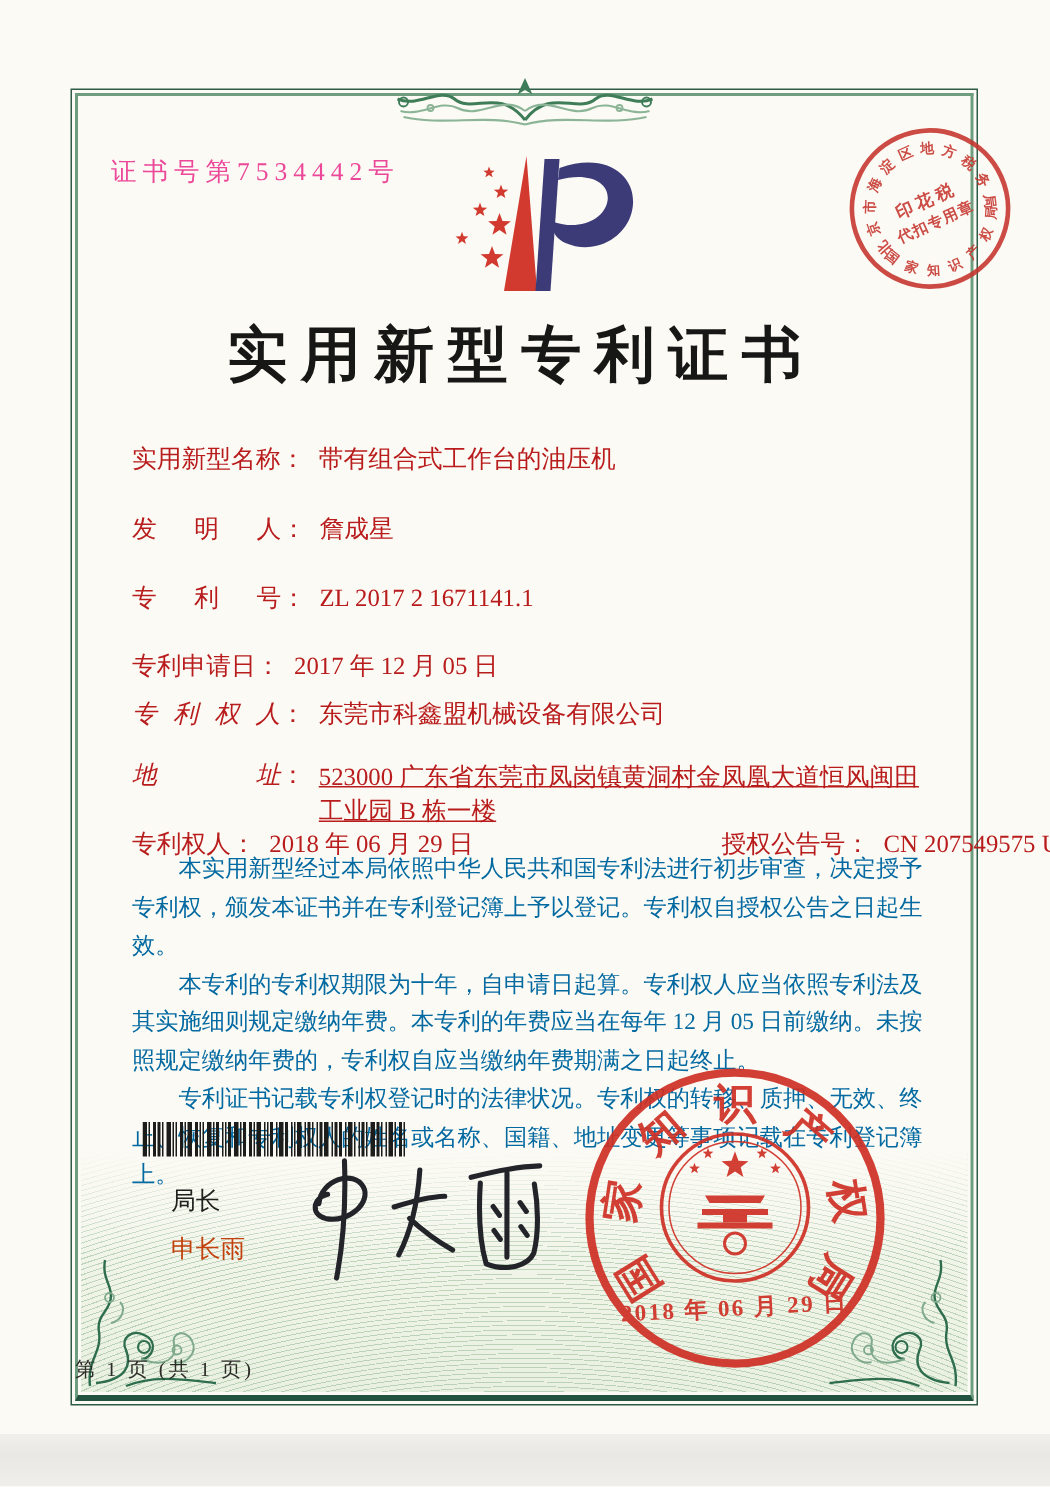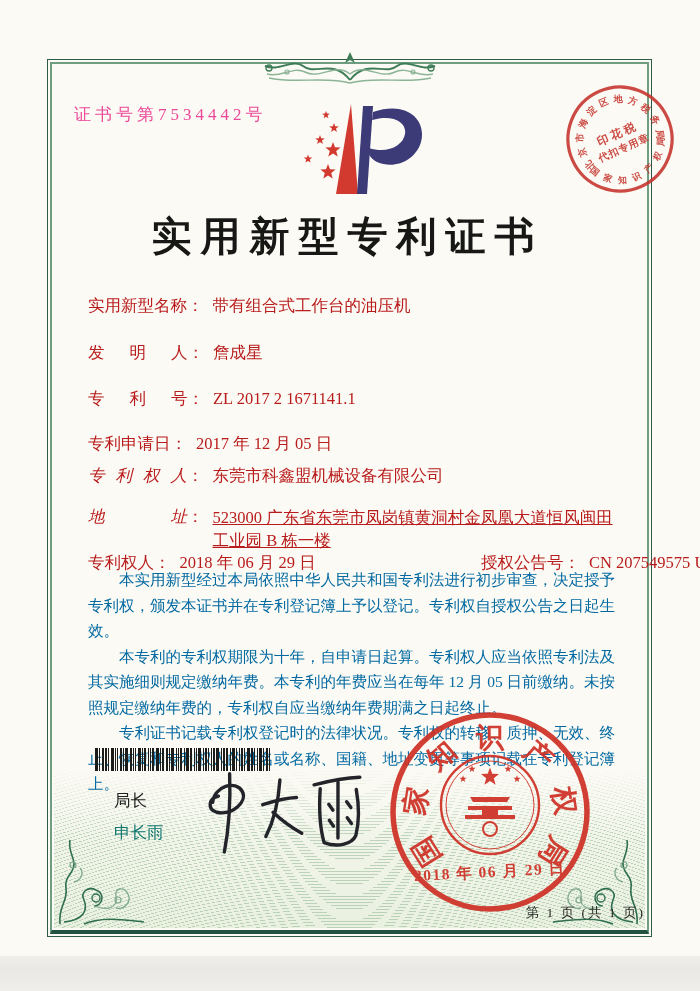--- a/index.html
+++ b/index.html
@@ -32,23 +32,23 @@
   .ls3{letter-spacing:25px;margin-right:-25px;}
   .ls4{letter-spacing:11px;margin-right:-11px;font-style:italic;}
   .ls2{letter-spacing:66px;margin-right:-66px;font-style:italic;}
   .row-addr .val{display:inline-block;vertical-align:top;white-space:normal;width:412px;line-height:23px;text-decoration:underline;}
   .grant2{position:absolute;left:393px;top:0;}
   .paras{position:absolute;left:88px;top:567px;width:528px;font-size:15.5px;
        line-height:25.5px;color:#0369a1;}
   .paras p{margin:0;text-indent:2em;}
   .signer-title{position:absolute;left:114px;top:790px;font-size:16.5px;color:#20201e;
        font-family:Liberation Serif, serif;}
-  .signer-name{position:absolute;left:114px;top:822px;font-size:16.5px;color:#0f766e;
+  .signer-name{position:absolute;left:114px;top:822px;font-size:16.5px;color:#c2410c;
        font-family:"Liberation Sans","DejaVu Sans",sans-serif;}
-  .footer{position:absolute;left:50px;top:904px;width:595px;text-align:right;
+  .footer{position:absolute;left:50px;top:904px;width:595px;text-align:left;
        font-size:13.5px;letter-spacing:2px;color:#2b2b27;}
   .barcode{position:absolute;left:95px;top:748px;}
   .sig{position:absolute;left:185px;top:766px;}
   .seal-big{position:absolute;left:383px;top:705px;}
   .stamp-tax{position:absolute;left:547px;top:64px;}
   .logo{position:absolute;left:276px;top:98px;}
 </style>
 </head>
 <body>
 

